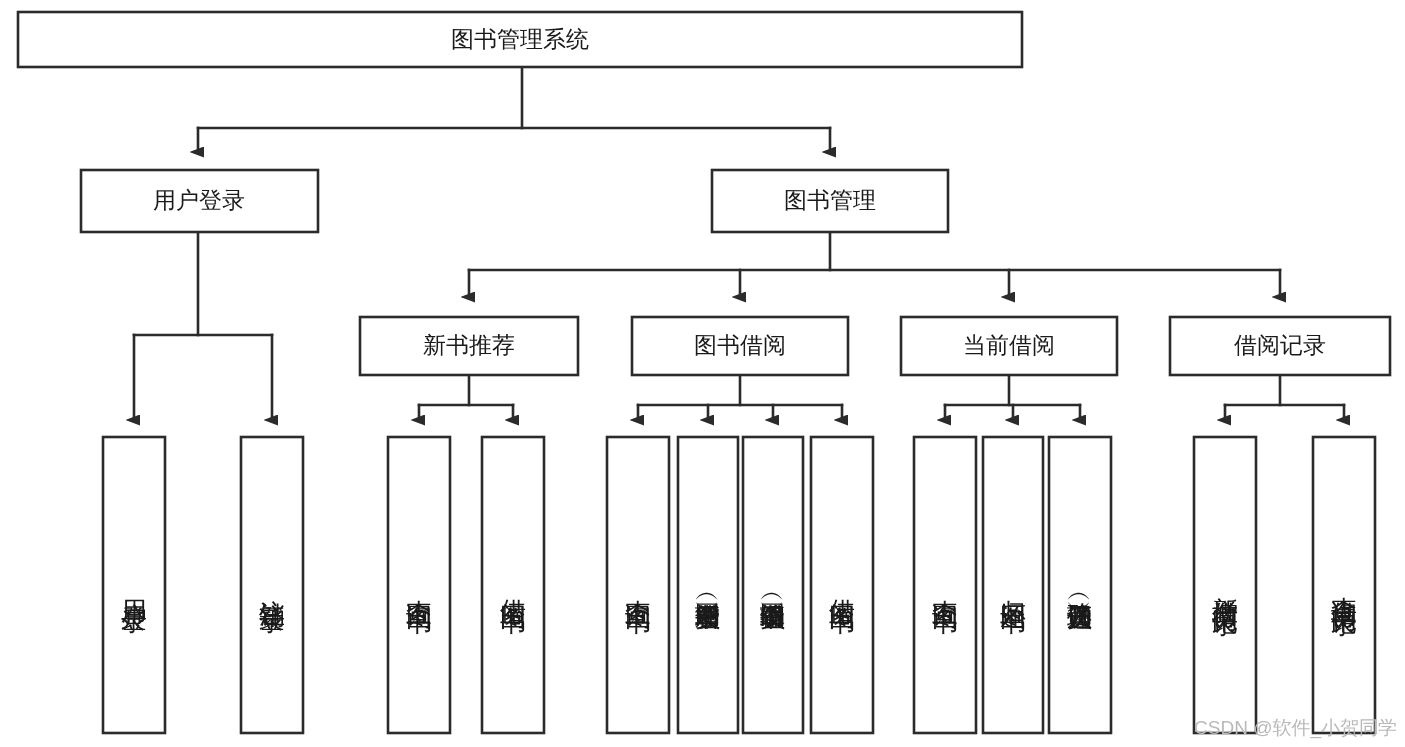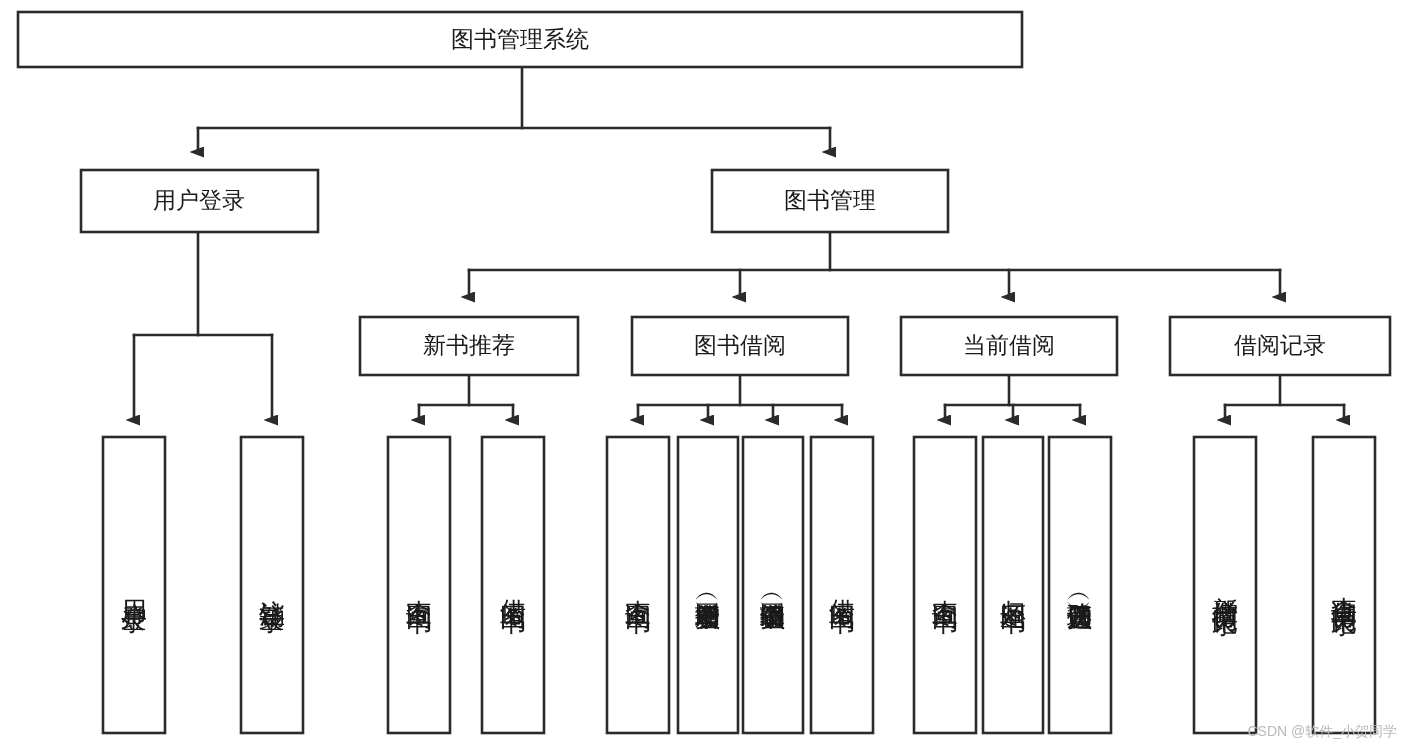--- a/index.html
+++ b/index.html
@@ -68,21 +68,21 @@
   }
   .leaf-label.tight {
     font-size: 25px;
     letter-spacing: 0.5px;
   }
   .watermark {
     position: absolute;
     right: 8px;
     bottom: 6px;
     font-family: "Liberation Sans", "DejaVu Sans", sans-serif;
-    font-size: 14px;
+    font-size: 19px;
     color: #b9b9b9;
     white-space: nowrap;
     pointer-events: none;
   }
 </style>
 </head>
 <body>
 
 <div id="diagram-root">
 

